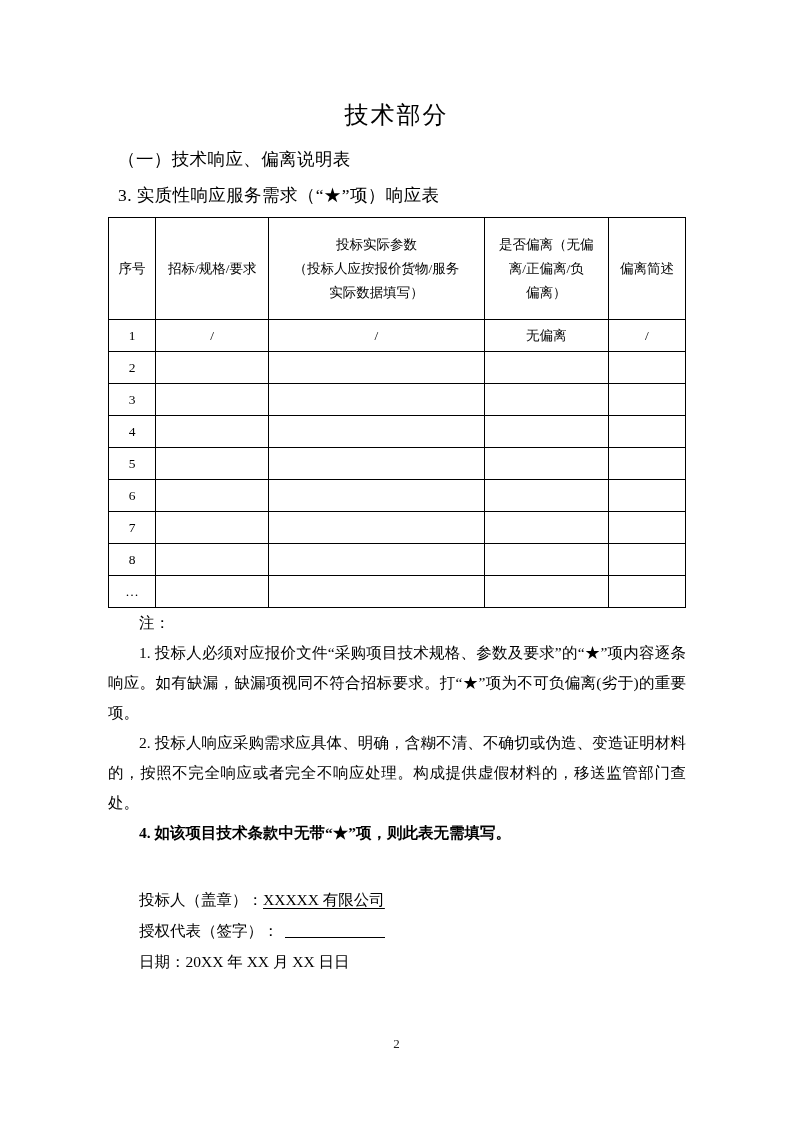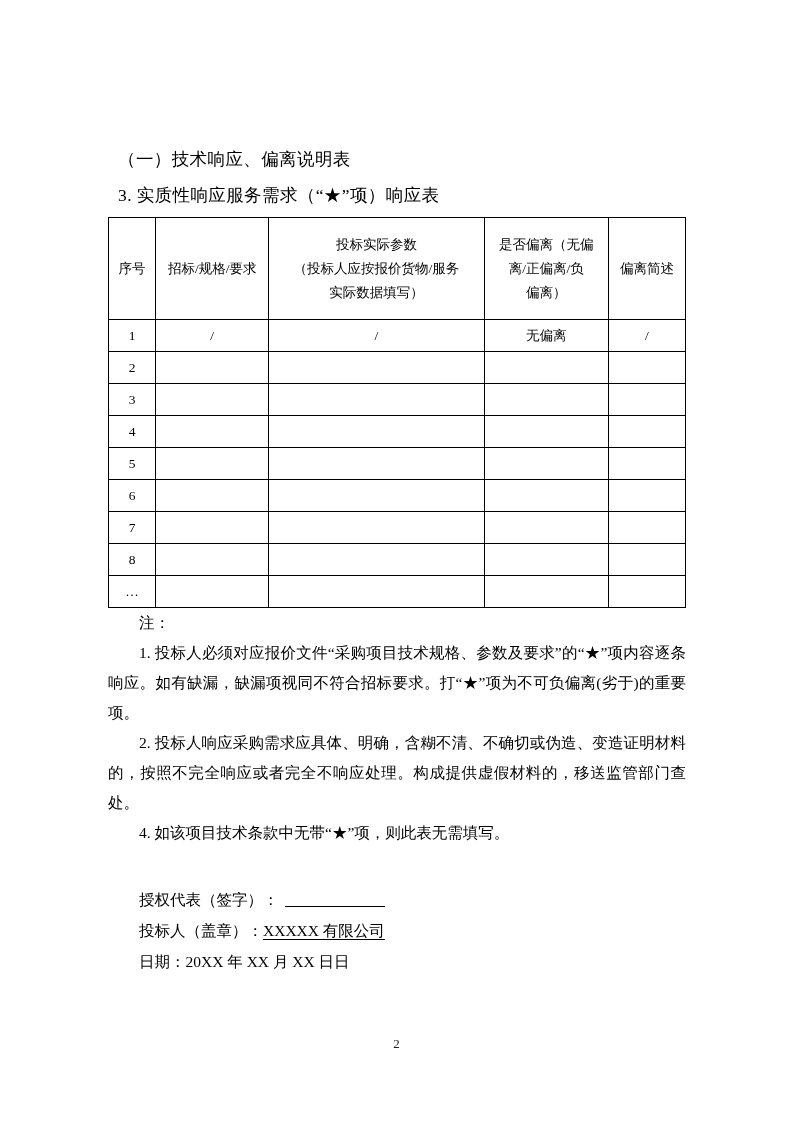--- a/index.html
+++ b/index.html
@@ -104,21 +104,21 @@
     margin: 0;
     text-indent: 31px;
   }
   .note-p {
     margin: 0;
     text-indent: 31px;
     text-align: justify;
     text-justify: inter-ideograph;
   }
   .note-p.bold {
-    font-weight: normal;
+    font-weight: bold;
   }
 
   
   .sign-block {
     position: absolute;
     left: 108px;
     top: 884px;
     width: 578px;
     font-size: 15.5px;
     line-height: 31px;
@@ -149,20 +149,21 @@
     text-align: center;
     font-size: 13px;
     color: #222222;
   }
 </style>
 </head>
 <body>
 
 <div class="page">
 
+  <div class="doc-title">技术部分</div>
 
   <div class="heading-a">（一）技术响应、偏离说明表</div>
 
   <div class="heading-b">3. 实质性响应服务需求（“★”项）响应表</div>
 
   <table class="resp-table">
     <colgroup>
       <col class="col-1">
         <col class="col-2">
         <col class="col-3">
@@ -260,20 +261,20 @@
   </table>
 
   <div class="notes">
     <p class="note-label">注：</p>
     <p class="note-p">1. 投标人必须对应报价文件“采购项目技术规格、参数及要求”的“★”项内容逐条响应。如有缺漏，缺漏项视同不符合招标要求。打“★”项为不可负偏离(劣于)的重要项。</p>
     <p class="note-p">2. 投标人响应采购需求应具体、明确，含糊不清、不确切或伪造、变造证明材料的，按照不完全响应或者完全不响应处理。构成提供虚假材料的，移送监管部门查处。</p>
     <p class="note-p bold">4. 如该项目技术条款中无带“★”项，则此表无需填写。</p>
   </div>
 
   <div class="sign-block">
+    <p class="sign-line"><span>投标人（盖章）：</span><span class="fill-underline">XXXXX 有限公司</span></p>
     <p class="sign-line"><span>授权代表（签字）：</span><span class="blank-underline"></span></p>
-    <p class="sign-line"><span>投标人（盖章）：</span><span class="fill-underline">XXXXX 有限公司</span></p>
     <p class="sign-line">日期：20XX 年 XX 月 XX 日日</p>
   </div>
 
   <div class="page-number">2</div>
 
 </div>
 
 </body></html>

